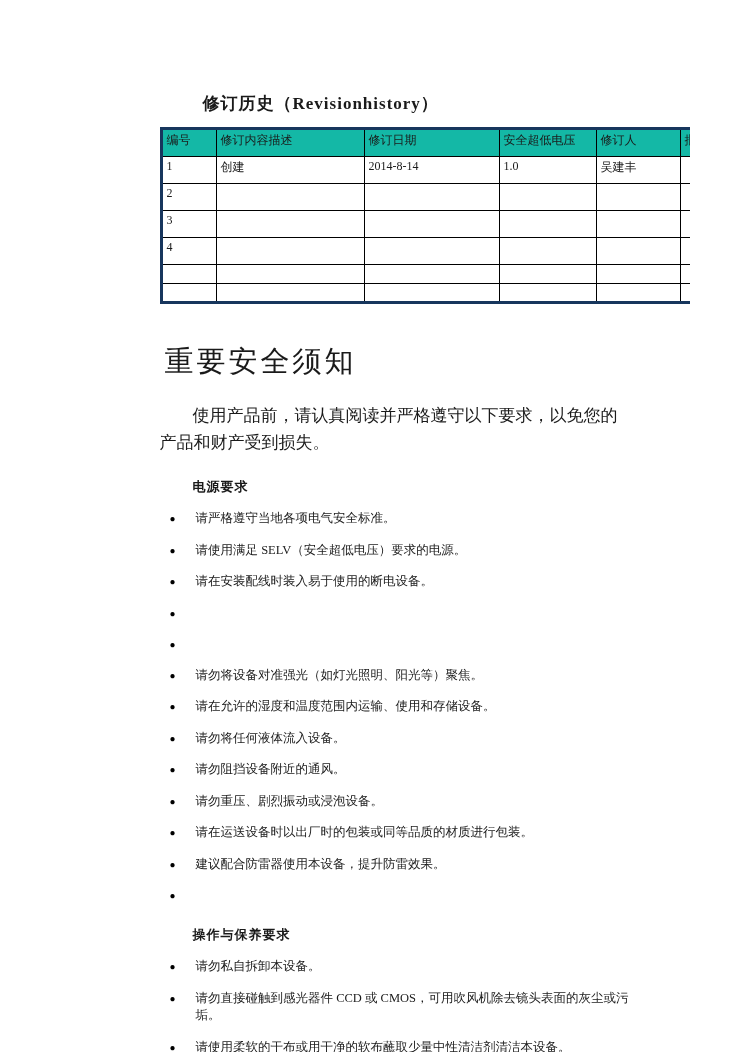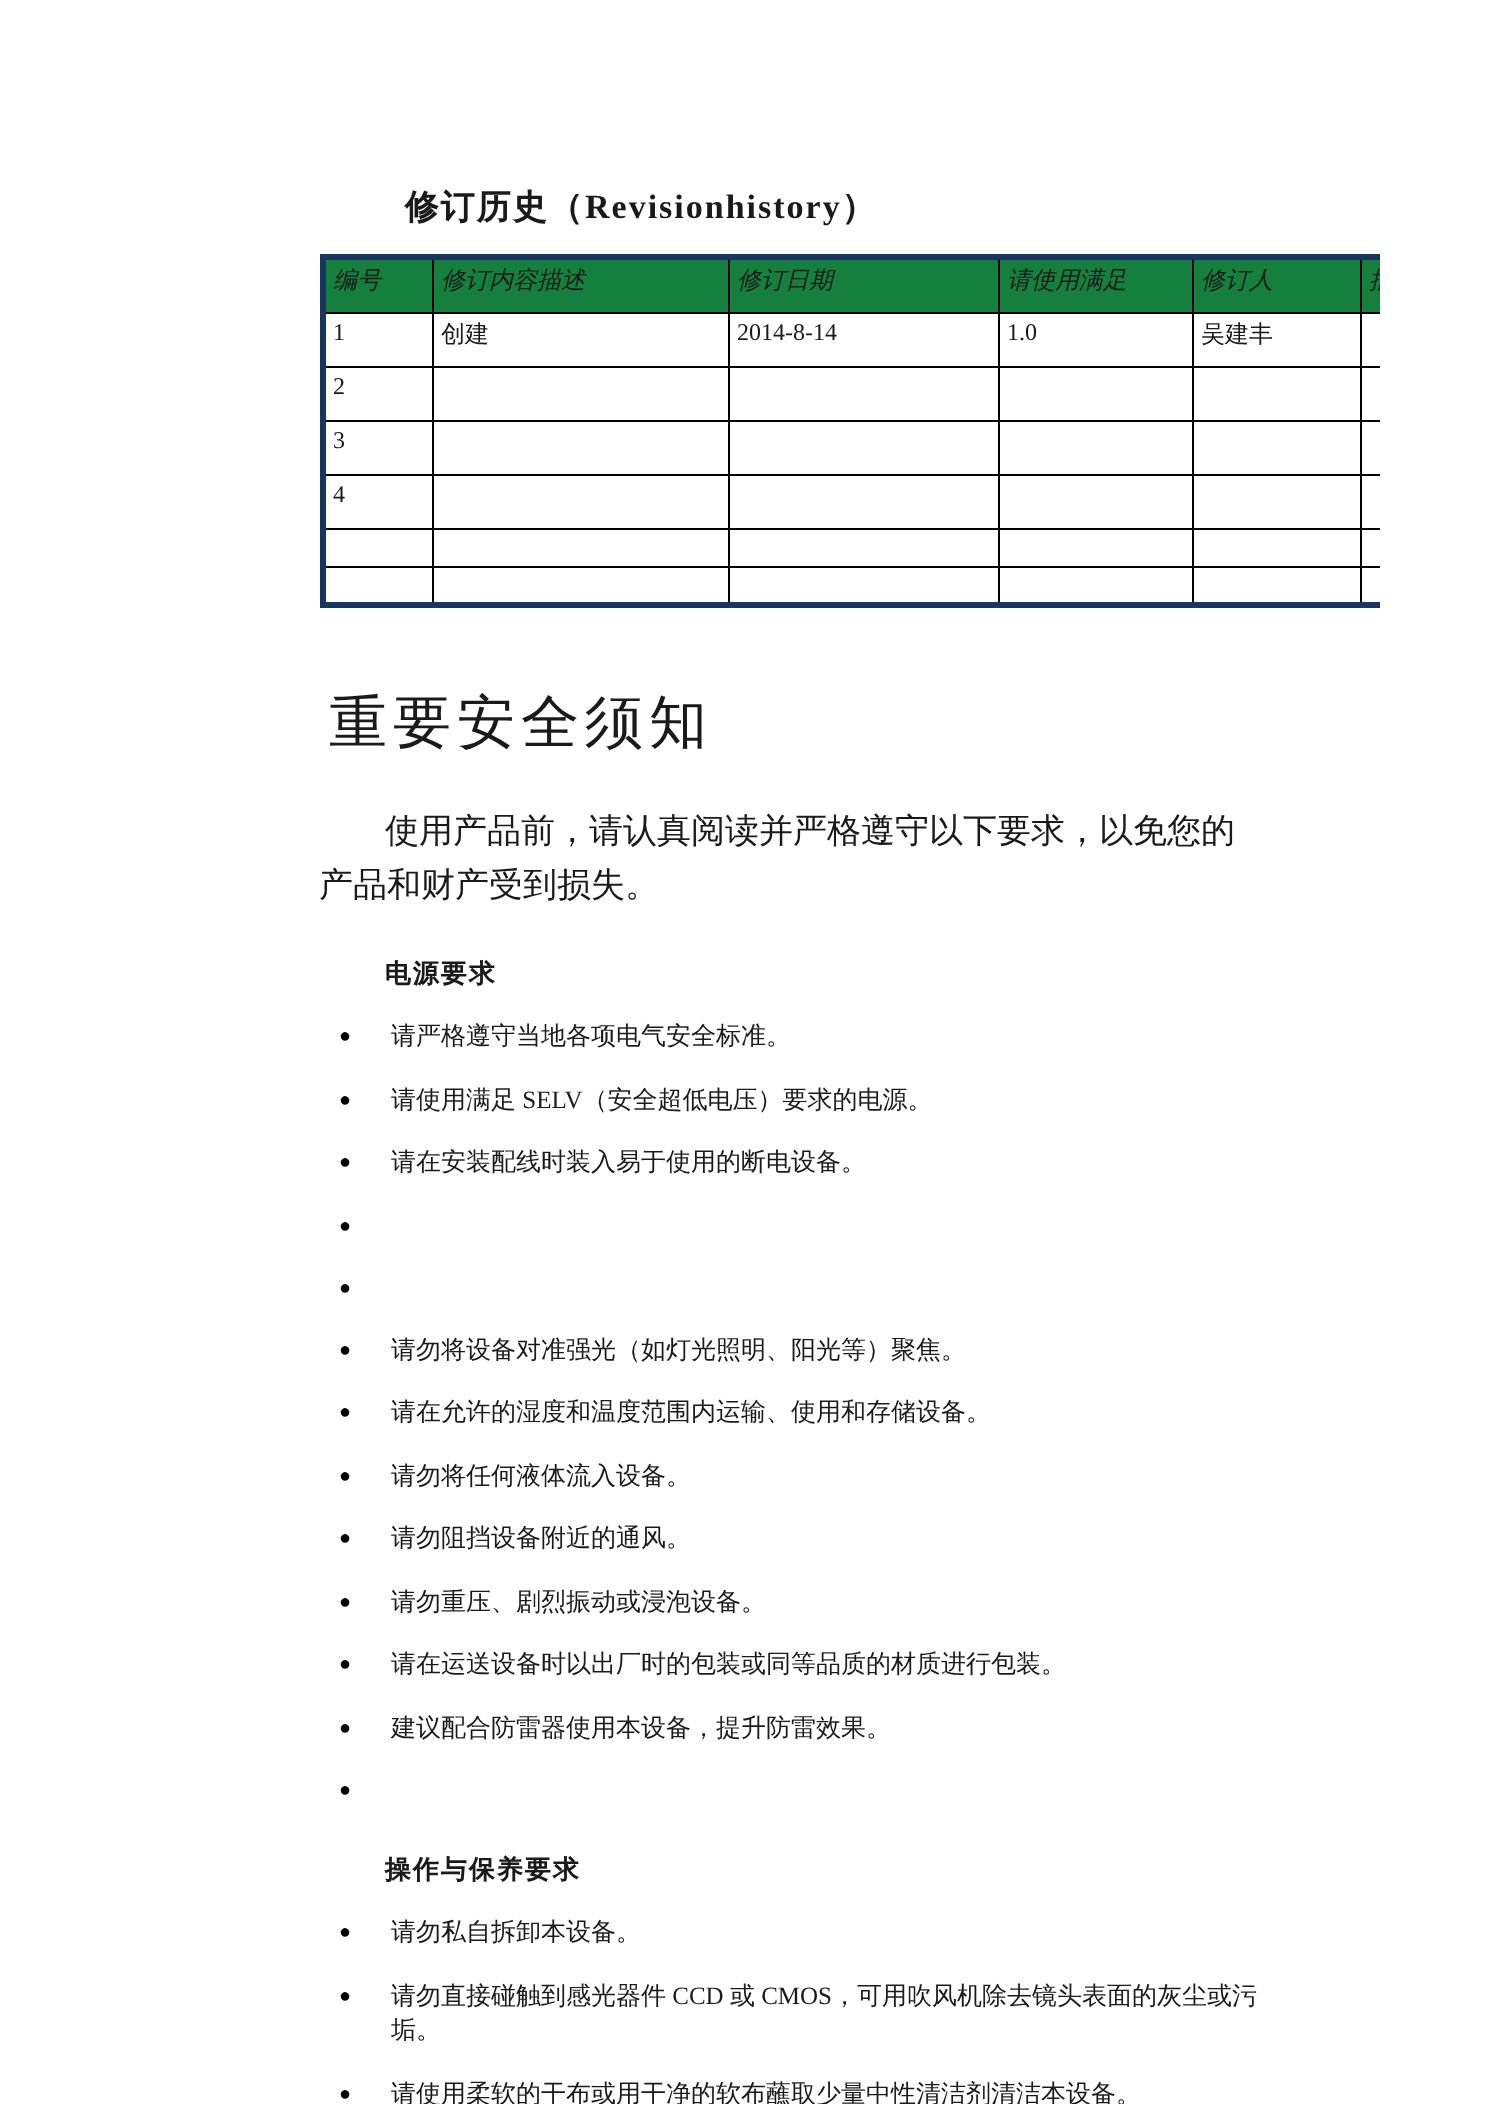--- a/index.html
+++ b/index.html
@@ -35,21 +35,21 @@
   .rev-table th, .rev-table td {
     border: 1px solid #000000;
     padding: 2px 4px;
     text-align: left;
     vertical-align: top;
     font-weight: normal;
     overflow: hidden;
     white-space: nowrap;
   }
   .rev-table thead tr { height: 28px; }
-  .rev-table thead th { background: #15803d; font-style: italic; }
+  .rev-table thead th { background: #14b8a6; }
   .rev-table tbody tr.r-norm { height: 27px; }
   .rev-table tbody tr.r-short { height: 19px; }
 
   
   .safety-title {
     font-size: 29px;
     font-weight: normal;
     letter-spacing: 3px;
     margin: 38px 0 20px 5px;
   }
@@ -99,21 +99,21 @@
         <col style="width:135px">
       <col style="width:97px">
         <col style="width:84px">
         <col style="width:64px">
     </colgroup>
     <thead>
       <tr>
         <th>编号</th>
         <th>修订内容描述</th>
         <th>修订日期</th>
-        <th>请使用满足</th>
+        <th>安全超低电压</th>
         <th>修订人</th>
         <th>批准人</th>
       </tr>
     </thead>
     <tbody>
       <tr class="r-norm">
         <td>1</td>
         <td>创建</td>
         <td>2014-8-14</td>
         <td>1.0</td>

